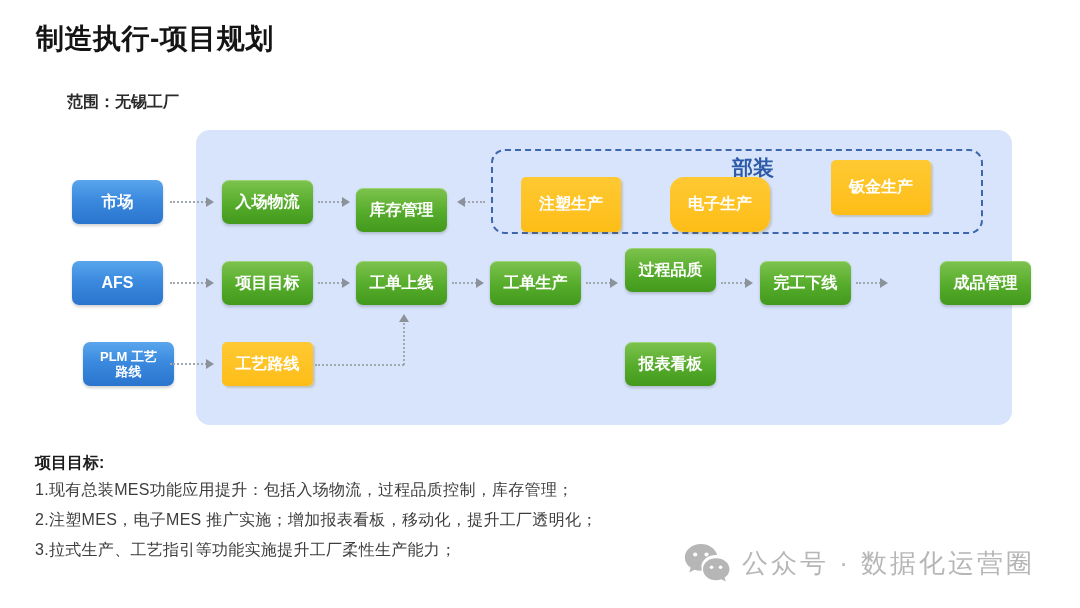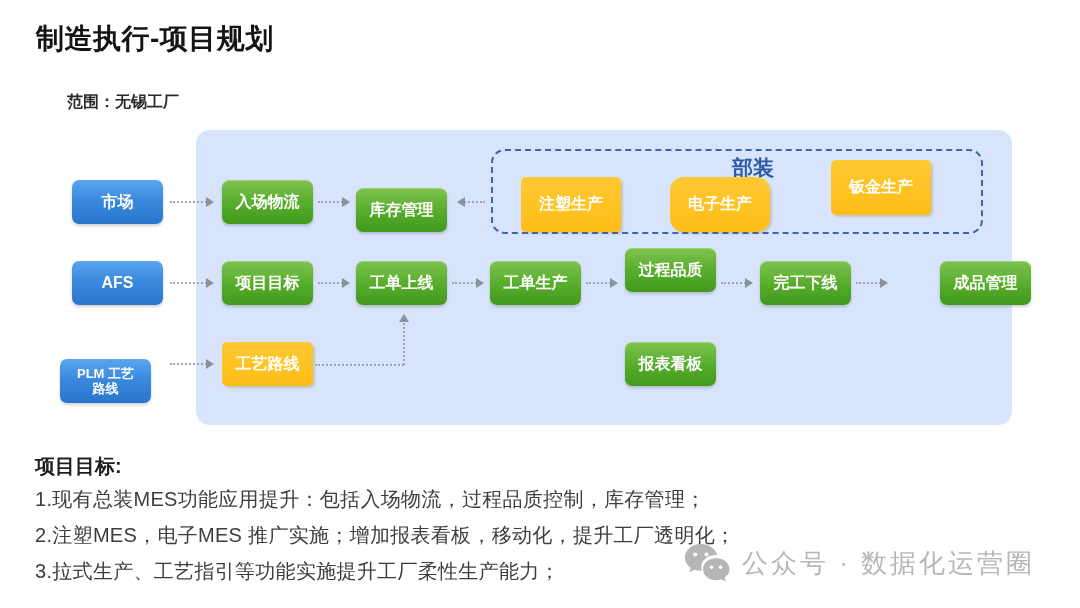--- a/index.html
+++ b/index.html
@@ -27,21 +27,21 @@
   .arr { position:absolute; }
   .arr.h { height:0; border-top:2px dotted #a0a7ae; }
   .arr.h.right::after { content:""; position:absolute; right:-9px; top:-6px; width:0; height:0;
        border:5px solid transparent; border-left:8px solid #8b929a; }
   .arr.h.left::before { content:""; position:absolute; left:-9px; top:-6px; width:0; height:0;
        border:5px solid transparent; border-right:8px solid #8b929a; }
   .arr.v { width:0; border-left:2px dotted #a0a7ae; }
   .arr.v.up::before { content:""; position:absolute; top:-9px; left:-6px; width:0; height:0;
        border:5px solid transparent; border-bottom:8px solid #8b929a; }
 
-  .goals { position:absolute; left:35px; top:453px; font-size:20px; color:#3d3d3d; }
+  .goals { position:absolute; left:35px; top:453px; font-size:16px; color:#3d3d3d; }
   .goals-heading { font-weight:700; color:#1d1d1d; margin-bottom:6px; }
   .goal { margin-bottom:9px; letter-spacing:0.3px; }
 
   .watermark { position:absolute; left:684px; top:543px; display:flex; align-items:center; gap:12px; color:#b6b6b6; }
   .watermark-text { font-size:26px; letter-spacing:3px; color:#b6b6b6; }
   .wechat-icon { width:46px; height:40px; display:block; }
 </style>
 </head>
 <body>
 
@@ -51,21 +51,21 @@
   <div class="scope">范围：无锡工厂</div>
 
   <div class="panel"></div>
 
   <div class="dashed-group">
     <div class="dashed-label">部装</div>
   </div>
 
   <div class="node blue" style="left:72px; top:180px;">市场</div>
   <div class="node blue" style="left:72px; top:261px;">AFS</div>
-  <div class="node blue small-label" style="left:60px; top:342px;margin-top:17px;">PLM 工艺
+  <div class="node blue small-label" style="left:83px; top:342px;">PLM 工艺
 路线</div>
 
   <div class="node green" style="left:222px; top:180px;">入场物流</div>
   <div class="node green" style="left:356px; top:188px;">库存管理</div>
 
   <div class="node yellow sub" style="left:521px; top:177px;">注塑生产</div>
   <div class="node yellow sub" style="left:670px; top:177px;border-radius:14px;">电子生产</div>
   <div class="node yellow sub" style="left:831px; top:160px;">钣金生产</div>
 
   <div class="node green" style="left:222px; top:261px;">项目目标</div>

